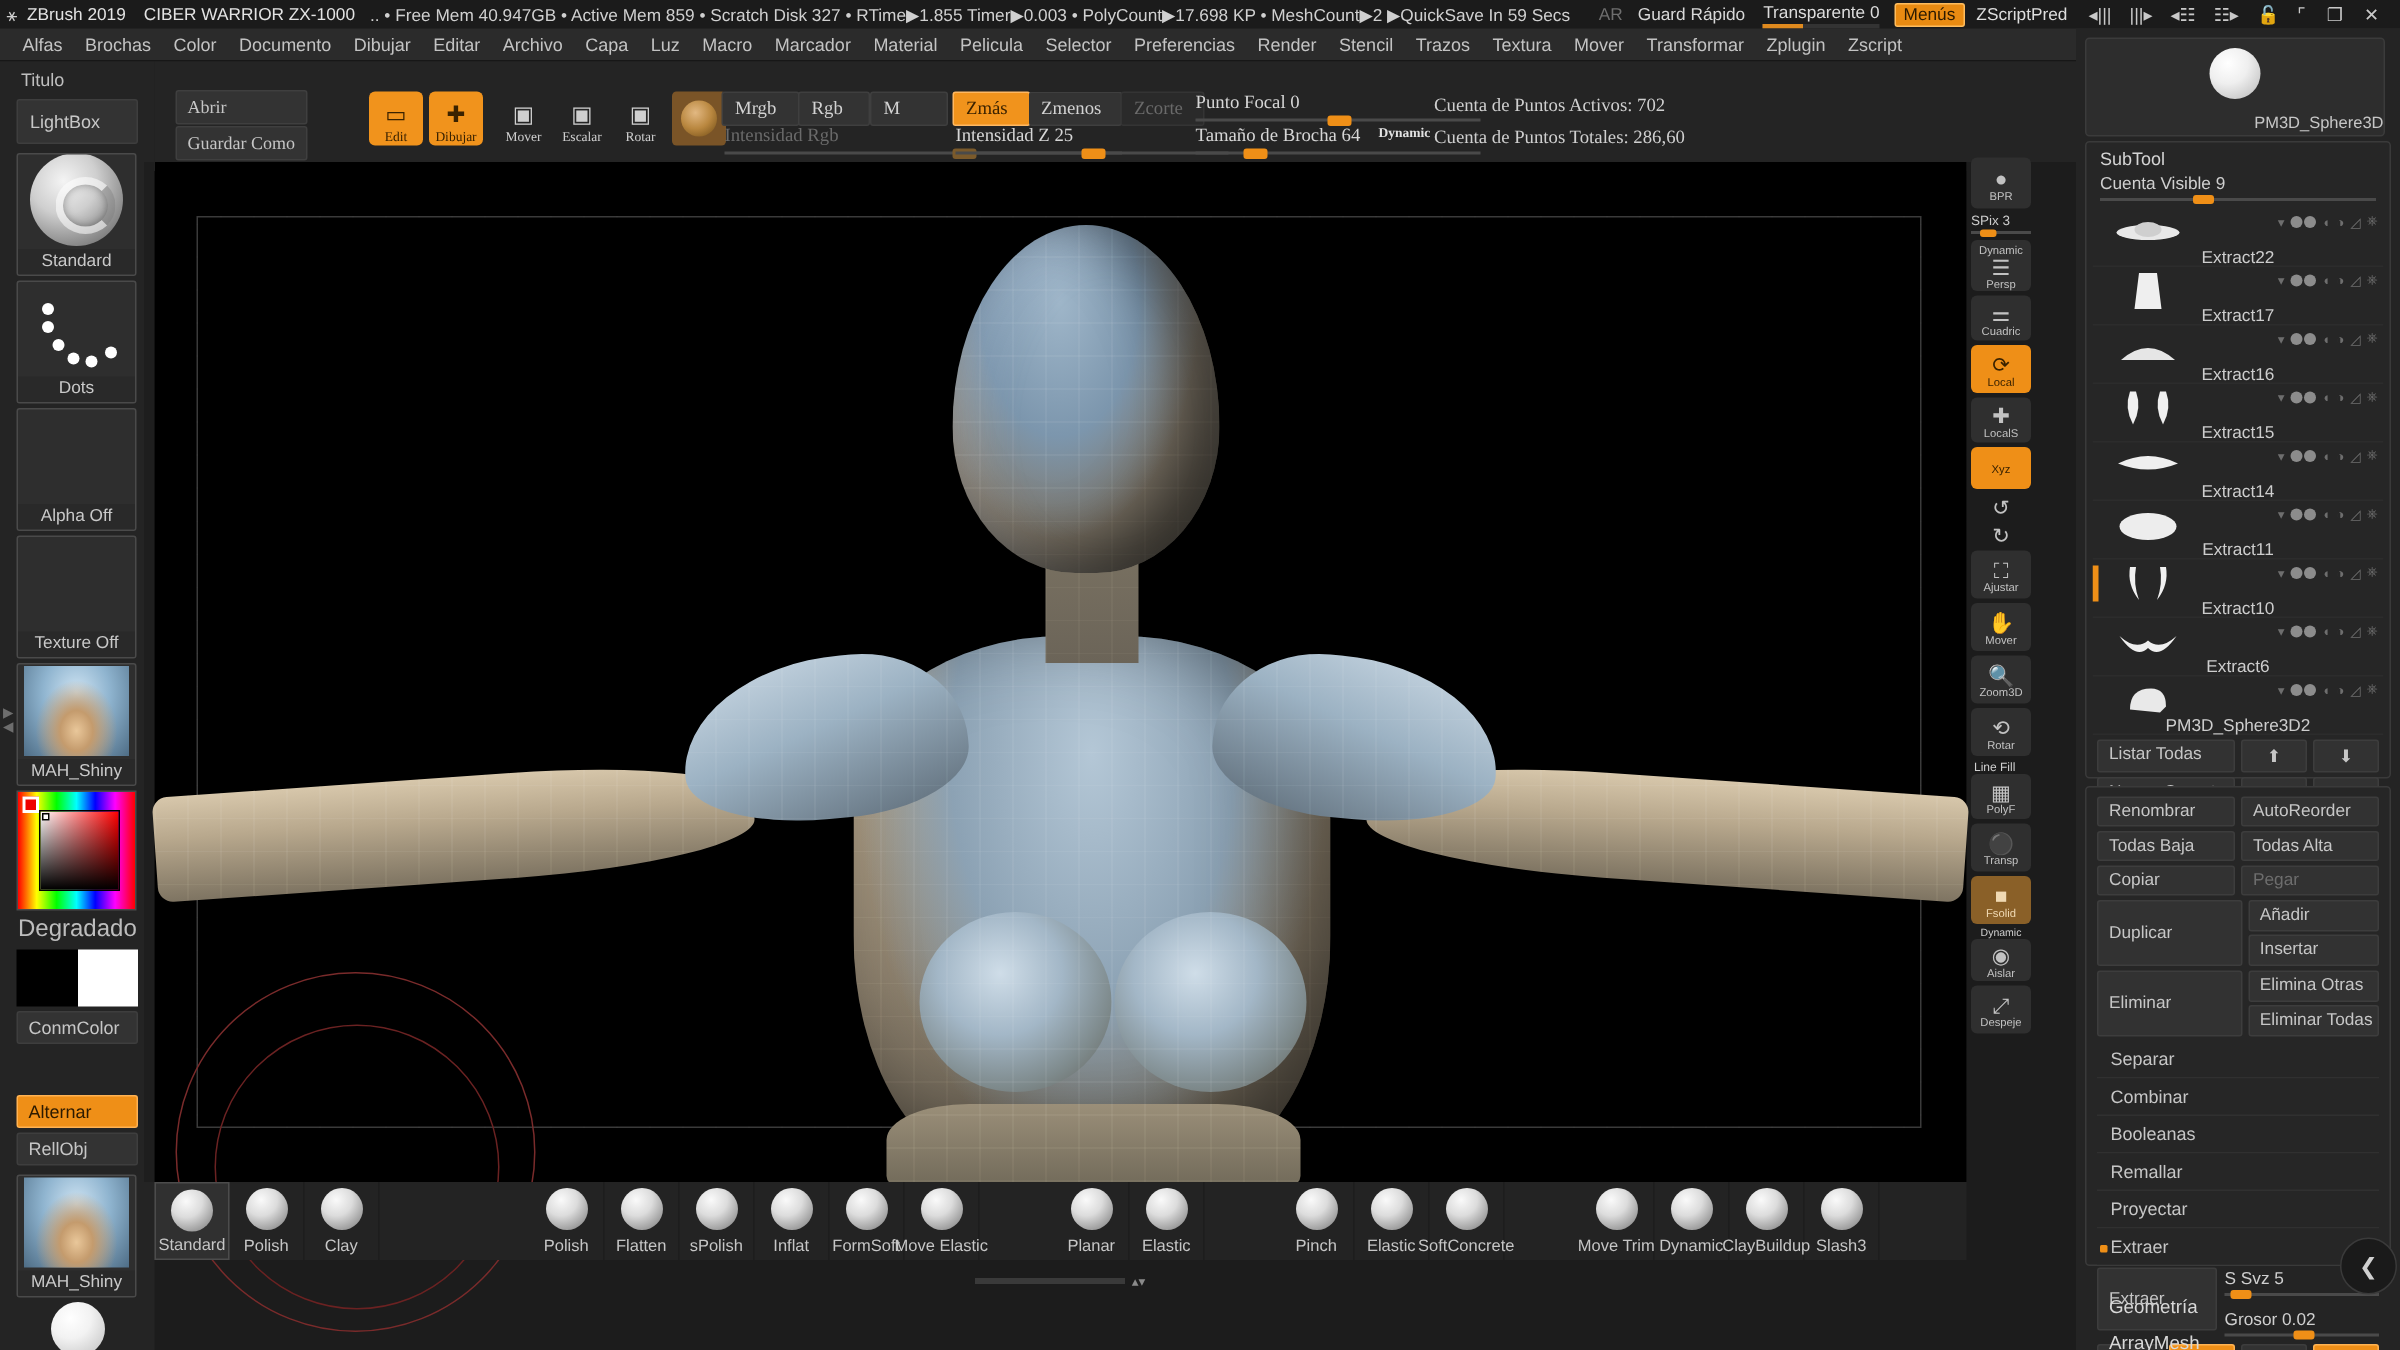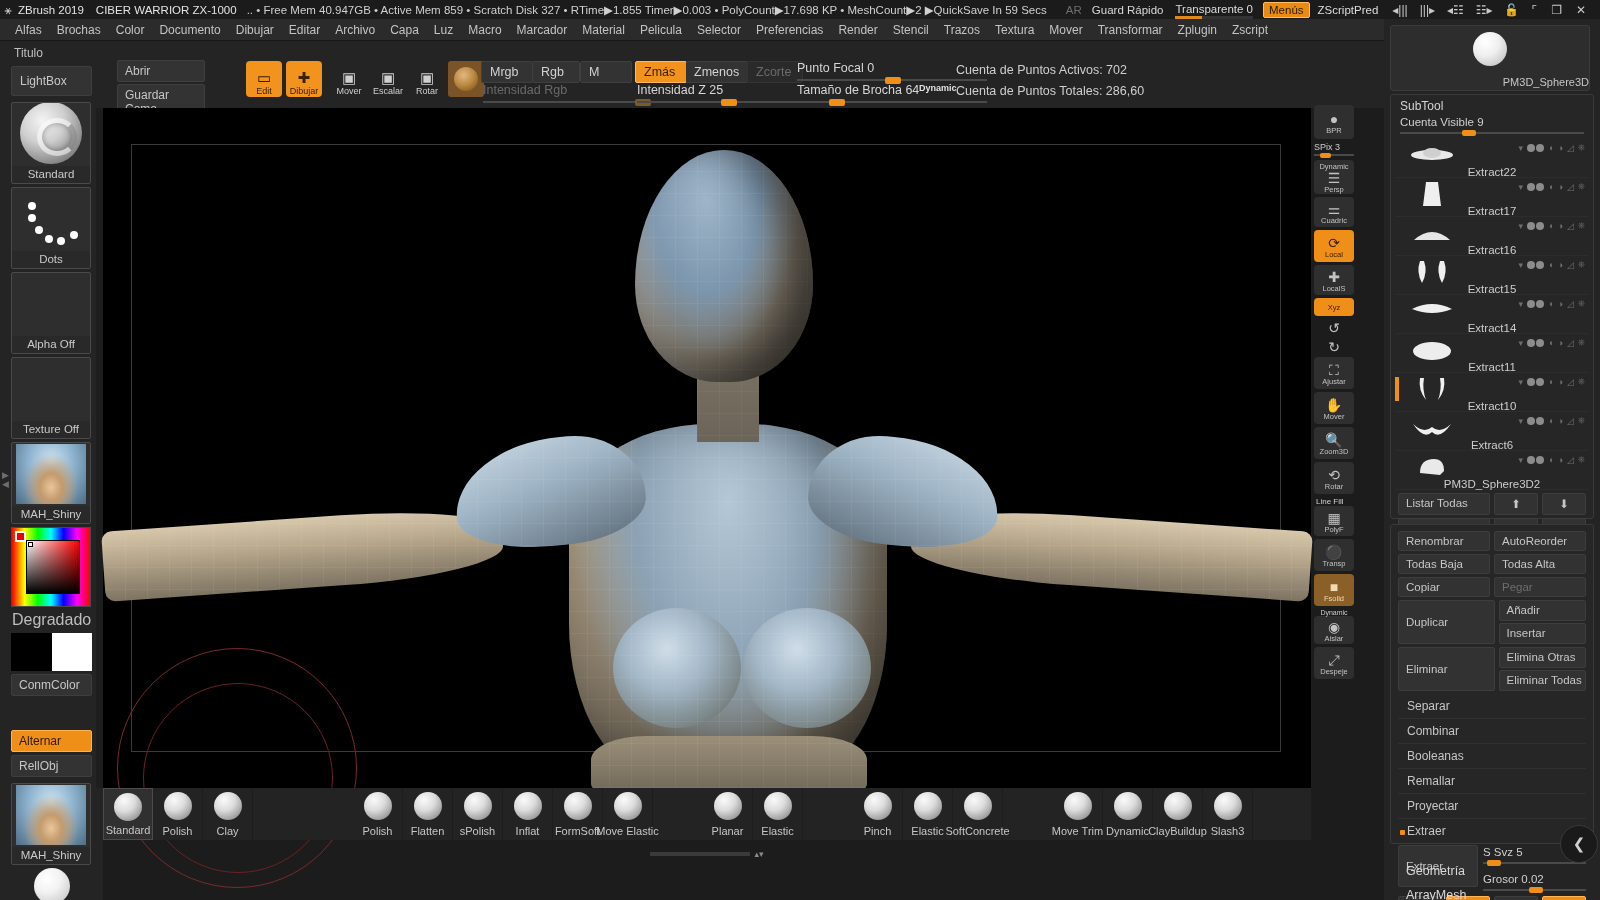--- a/index.html
+++ b/index.html
@@ -101,21 +101,21 @@
   .lp-wide.acc { background:#ef8f17; color:#2c1a00; border-color:#ffb252;margin-top:34px; }
   .lp-small-sph {
     width:36px; height:36px; border-radius:50%; margin:2px auto 0 auto;
     background:radial-gradient(circle at 36% 30%, #ffffff 0%, #f2f2f2 40%, #bdbdbd 100%);
   }
   .lp-small-sph.red { background:radial-gradient(circle at 36% 30%, #cd6a4c 0%, #a03a22 45%, #5d1b0e 100%); }
   .lp-center-cap { text-align:center; font-size:11.5px; color:#c5c5c5; padding-top:1px; }
   
   .edge-arrows { position:absolute; left:2px; top:430px; color:#6d6d6d; font-size:9px; line-height:9px; }
   
-  #toptool { position:absolute; left:103px; top:41px; width:1497px; height:67px; background:#242424; }
+  #toptool { position:absolute; left:103px; top:41px; width:1497px; height:67px; background:#242424;font-family:Liberation Serif, serif; }
   .tt-btn {
     position:absolute; background:#333; border:1px solid #3f3f3f; border-radius:2px;
     color:#c6c6c6; font-size:12px; padding:3px 0 3px 7px;
   }
   .tt-iconbtn {
     position:absolute; width:36px; height:36px; border-radius:4px;
     display:flex; flex-direction:column; align-items:center; justify-content:flex-end;
     font-size:9px; padding-bottom:1px;
   }
   .tt-iconbtn.on { background:#f1931c; color:#3a2200; }
@@ -528,21 +528,21 @@
     <span>Cuadric</span>
   </div>
   <div class="rb-item on" style="height:32px">
     <span class="gl">⟳</span>
     <span>Local</span>
   </div>
   <div class="rb-item" style="height:30px">
     <span class="gl">✚</span>
     <span>LocalS</span>
   </div>
-  <div class="rb-item on" style="height:18px">
+  <div class="rb-item on" style="height:28px">
     <span>Xyz</span>
   </div>
   <div class="rb-item" style="height:16px;background:transparent">
     <span class="gl">↺</span>
   </div>
   <div class="rb-item" style="height:16px;background:transparent">
     <span class="gl">↻</span>
   </div>
   <div class="rb-item" style="height:32px">
     <span class="gl">⛶</span>

